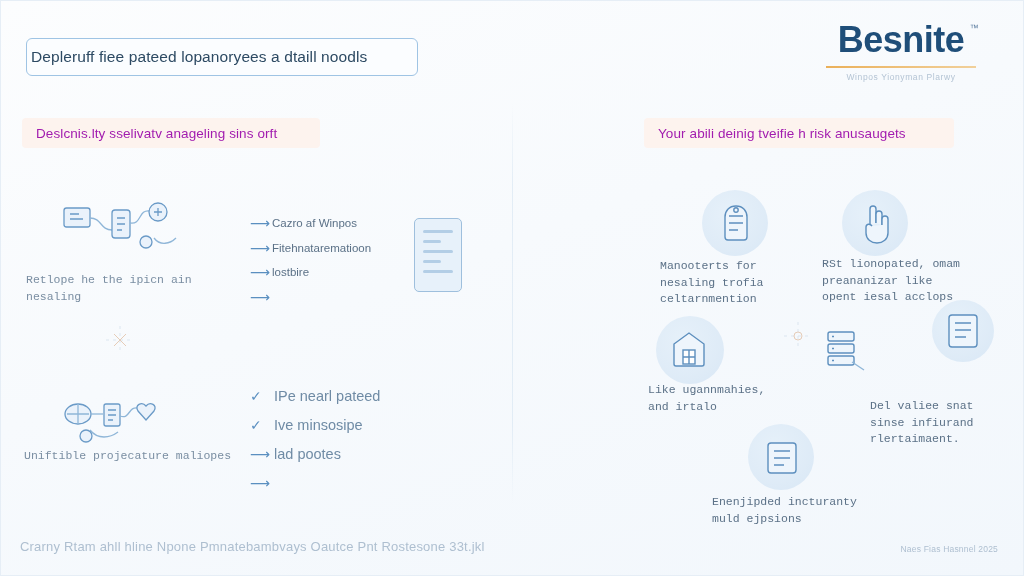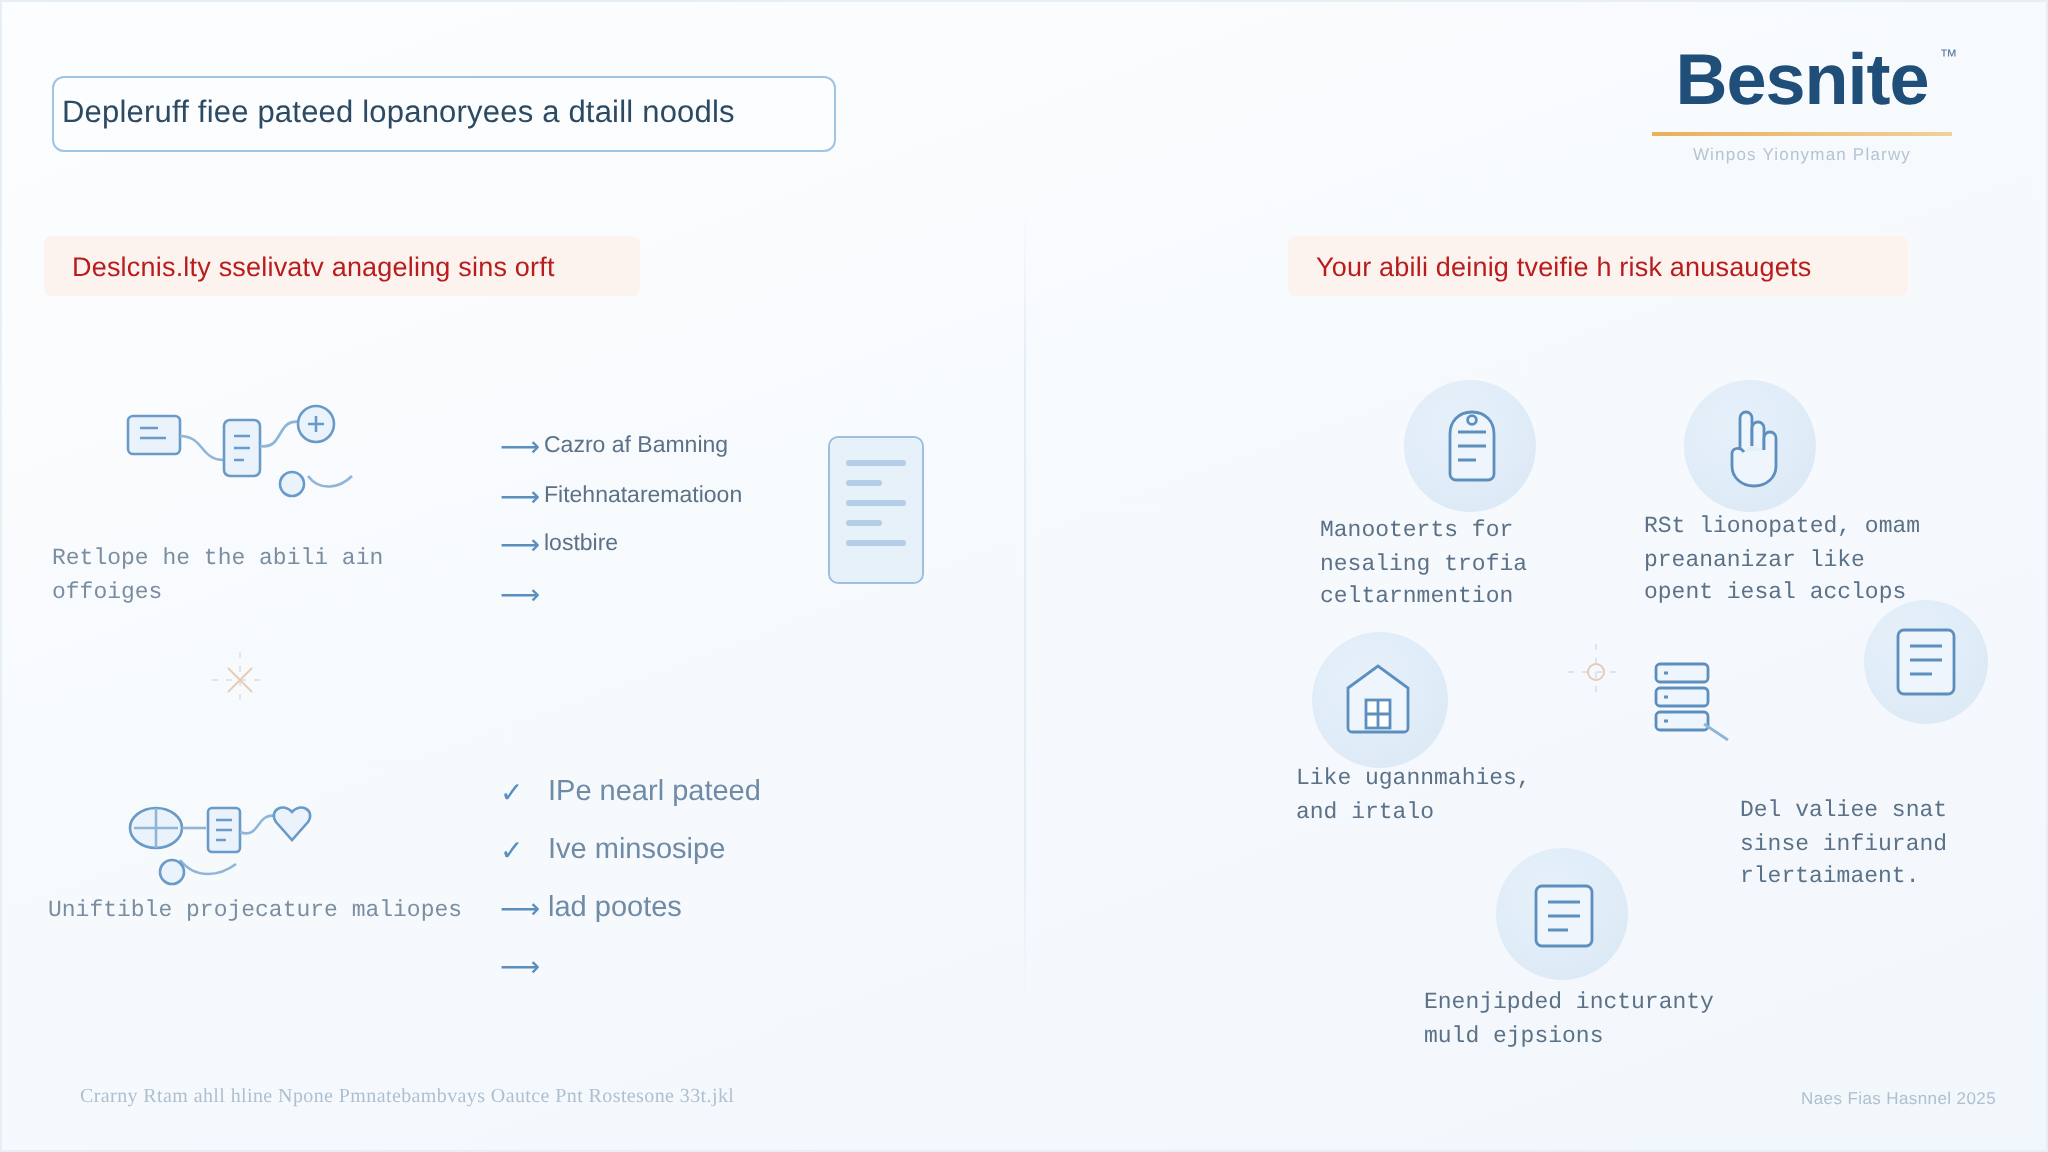--- a/index.html
+++ b/index.html
@@ -96,21 +96,21 @@
   .sec-head {
     position: absolute;
     height: 30px;
     display: flex;
     align-items: center;
     padding: 0 14px;
     box-sizing: border-box;
     border-radius: 4px;
     background: #fdf3ee;
     font-size: 13.5px;
-    color: #b91c1c;
+    color: #a21caf;
     letter-spacing: .1px;
     white-space: nowrap;
     overflow: hidden;
   }
   .sec-head.left  { left: 22px;  top: 118px; width: 298px; }
   .sec-head.right { left: 644px; top: 118px; width: 310px; }
 
   
   .cap {
     position: absolute;
@@ -206,26 +206,25 @@
   .crosshair {
     position: absolute;
     width: 40px;
     height: 40px;
     opacity: .55;
   }
 
   
   .footer-left {
     position: absolute;
-    left: 40px;
+    left: 20px;
     bottom: 22px;
-    font-size: 10px;
+    font-size: 13px;
     color: #aebfd0;
     letter-spacing: .2px;
-    font-family: Liberation Serif, serif;
   }
   .footer-right {
     position: absolute;
     right: 26px;
     bottom: 22px;
     font-size: 8.5px;
     color: #aebfd0;
     letter-spacing: .2px;
   }
   .divider-v {
@@ -271,26 +270,26 @@
       <path d="M32 20c12 0 10 12 22 12" stroke="#8fb6d8"></path>
       <rect x="54" y="12" width="18" height="28" rx="3" fill="#eaf2fb"></rect>
       <path d="M59 20h8M59 26h8M59 32h5"></path>
       <path d="M72 25c12 2 8 -14 20 -12" stroke="#8fb6d8"></path>
       <circle cx="100" cy="14" r="9" fill="#eaf2fb"></circle>
       <path d="M96 14h8M100 10v8"></path>
       <path d="M96 40c6 8 16 6 22 0" stroke="#8fb6d8"></path>
       <circle cx="88" cy="44" r="6" fill="#eaf2fb"></circle>
     </svg>
   </div>
-  <div class="cap muted" style="left:26px; top:272px; width:210px;">Retlope he the abili ain offoiges</div>
+  <div class="cap muted" style="left:26px; top:272px; width:210px;">Retlope he the ipicn ain nesaling</div>
 
   <div class="arrow-list">
     <div class="arrow-row">
       <span class="arrow-glyph">⟶</span>
-      <span class="arrow-txt">Cazro af Bamning</span>
+      <span class="arrow-txt">Cazro af Winpos</span>
     </div>
     <div class="arrow-row">
       <span class="arrow-glyph">⟶</span>
       <span class="arrow-txt">Fitehnatarematioon</span>
     </div>
     <div class="arrow-row">
       <span class="arrow-glyph">⟶</span>
       <span class="arrow-txt">lostbire</span>
     </div>
     <div class="arrow-row">

